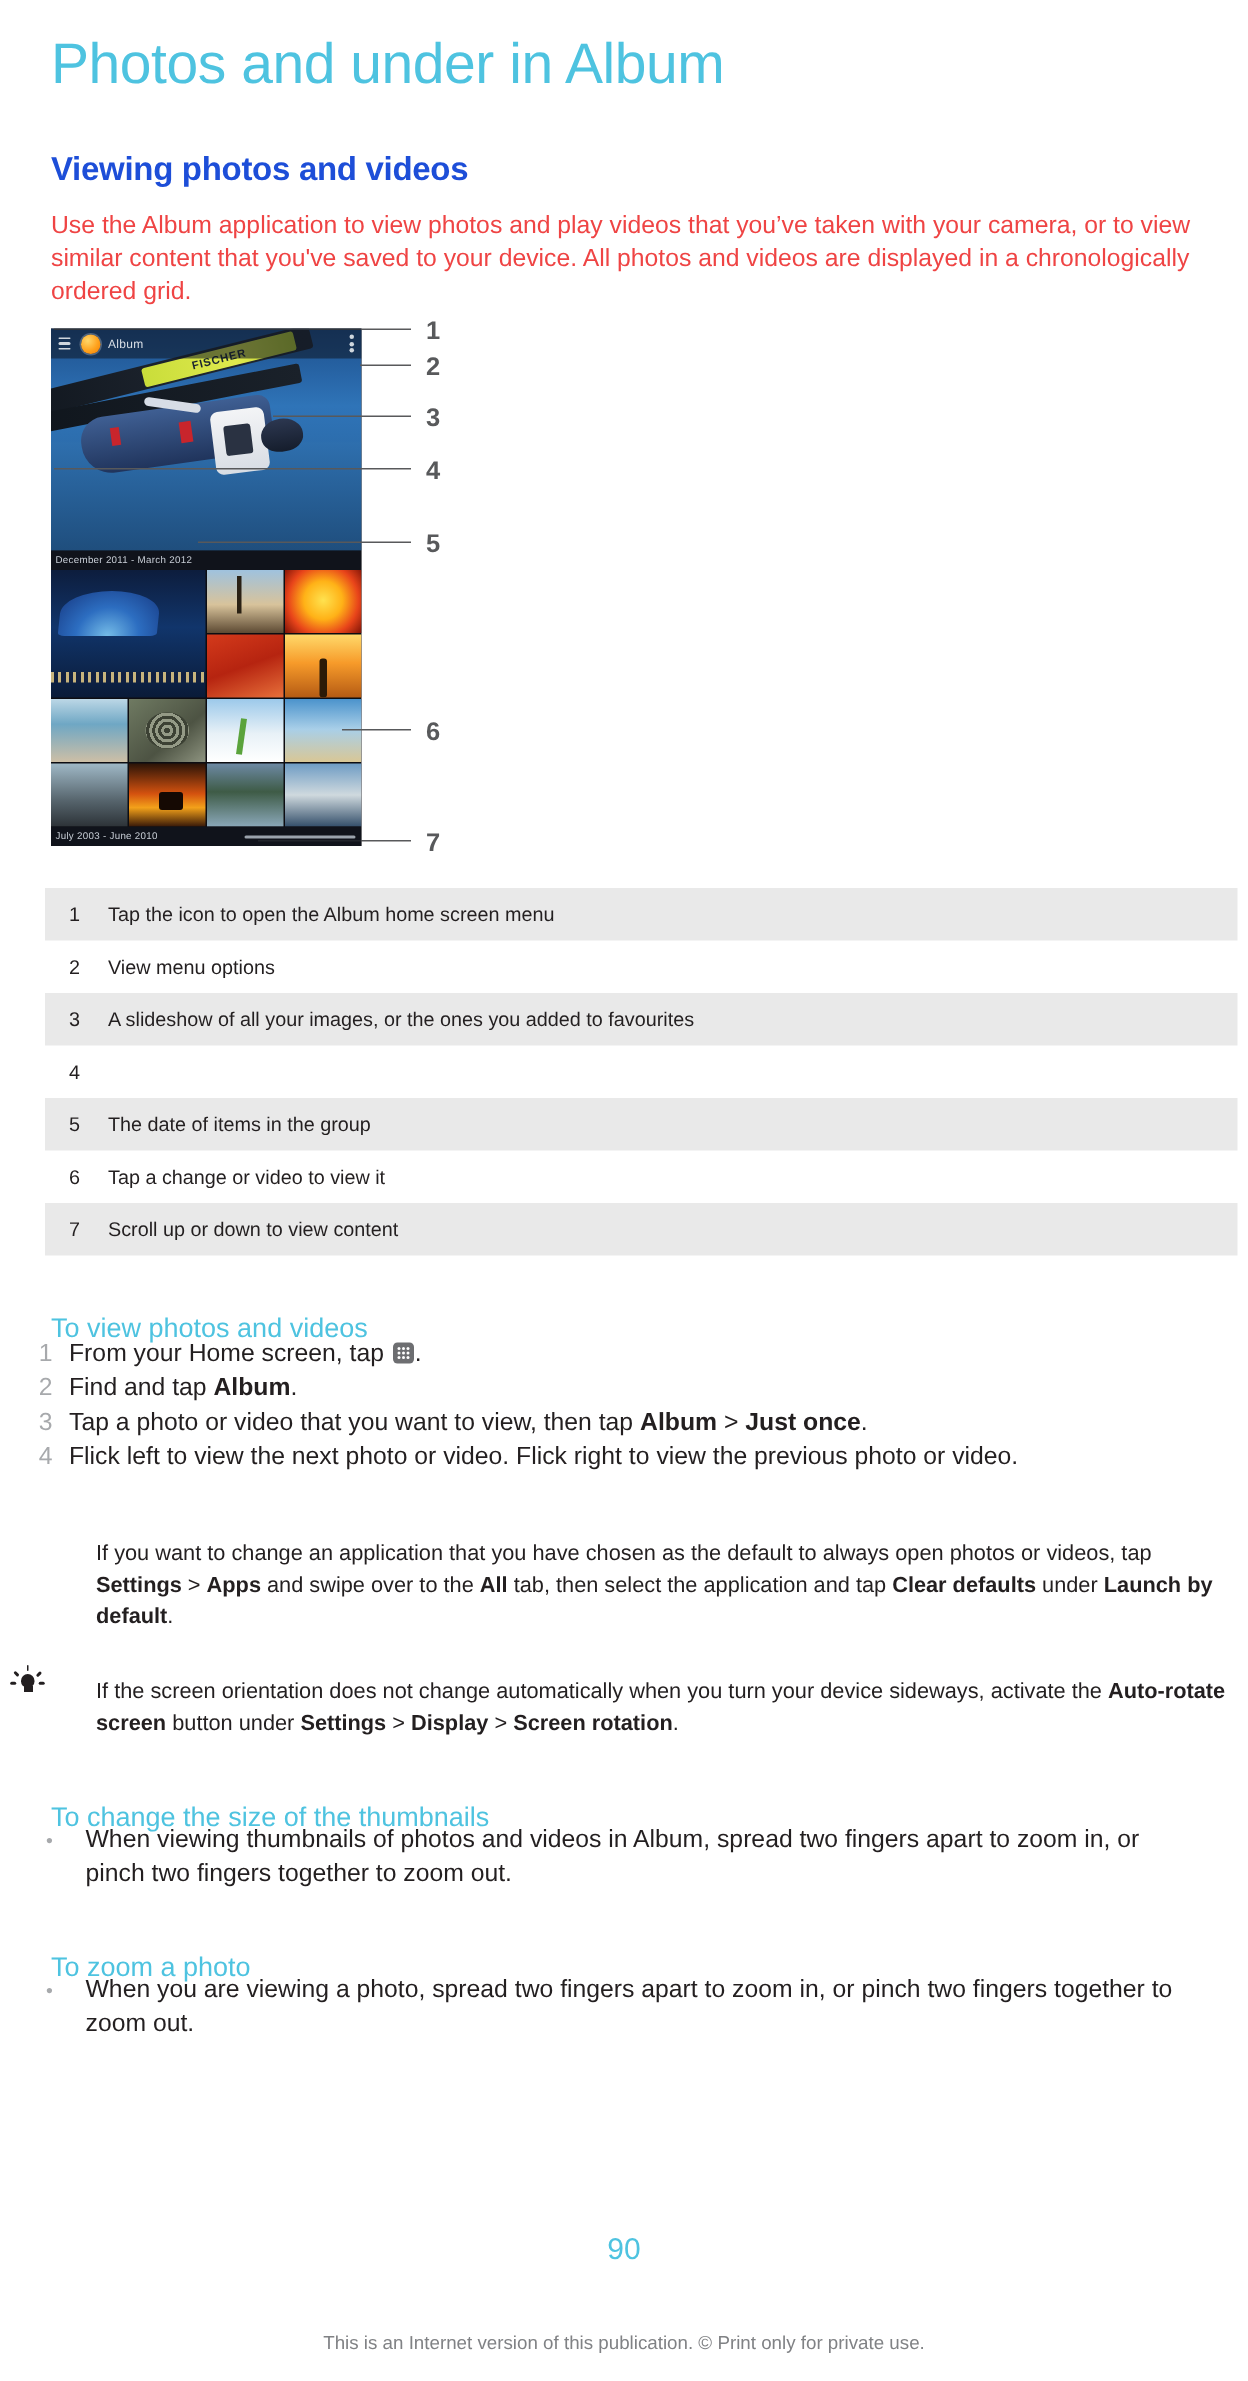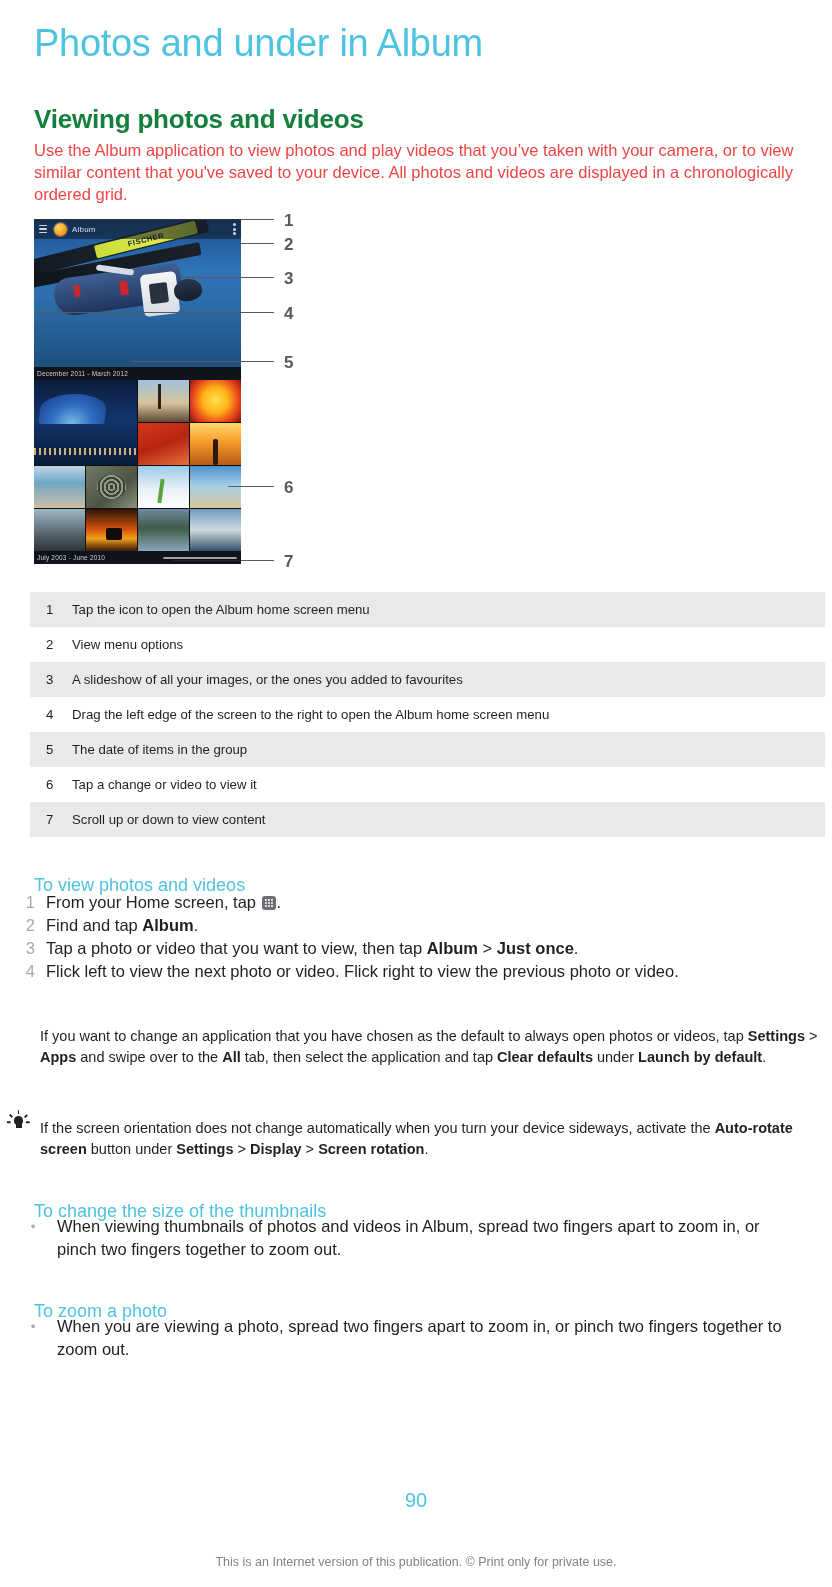--- a/index.html
+++ b/index.html
@@ -25,23 +25,23 @@
     font-size: 38px;
     font-weight: 400;
     color: #4ec3e0;
     letter-spacing: -0.3px;
     line-height: 1.2;
     white-space: nowrap;
   }
   .section-title {
     position: absolute;
     left: 34px; top: 82px;
-    font-size: 26px;
+    font-size: 22px;
     font-weight: bold;
-    color: #15803d;
+    color: #1d4ed8;
     letter-spacing: -0.2px;
     white-space: nowrap;
   }
   .intro {
     position: absolute;
     left: 34px; top: 122px;
     width: 796px;
     font-size: 16.5px;
     line-height: 22px;
     color: #ef4444;
@@ -214,21 +214,21 @@
   .ol .li { display:flex; }
   .ol .marker { width:26px; color:#a7a9ac; text-align:right; padding-right:11px; flex:none; }
   .ol .txt { flex:1; }
 
   .bullets { position:absolute; left:20px; font-size:16.5px; line-height:23px; }
   .bullets .li { display:flex; }
   .bullets .marker { width:26px; color:#a7a9ac; text-align:center; flex:none; font-size:13px; }
   .bullets .txt { flex:1; padding-left:11px; }
 
   
-  .note { position:absolute; display:flex; }
+  .note { position:absolute; display:flex;gap:24px; }
   .note .note-icon { width:34px; flex:none; position:relative; }
   .note .note-body { flex:1; font-size:14.5px; line-height:21px; color:#231f20; }
 
   .bang { position:absolute; left:6px; top:6px; width:4px; }
   .bang .stem { width:4px; height:11px; background:#231f20; border-radius:1px; }
   .bang .dot { width:4px; height:4px; background:#231f20; margin-top:2px; border-radius:1px; }
 
   .bulb { position:absolute; left:3px; top:3px; width:18px; height:20px; }
   .bulb .glass { position:absolute; left:5px; top:5px; width:9px; height:9px; background:#231f20; border-radius:50% 50% 45% 45%; }
   .bulb .base { position:absolute; left:6.5px; top:13px; width:6px; height:4px; background:#231f20; }
@@ -349,21 +349,20 @@
     <div class="legend-row">
       <span class="legend-num">2</span>
       <span class="legend-text">View menu options</span>
     </div>
     <div class="legend-row shade">
       <span class="legend-num">3</span>
       <span class="legend-text">A slideshow of all your images, or the ones you added to favourites</span>
     </div>
     <div class="legend-row">
       <span class="legend-num">4</span>
-      <span class="legend-text">Drag the left edge of the screen to the right to open the Album home screen menu</span>
     </div>
     <div class="legend-row shade">
       <span class="legend-num">5</span>
       <span class="legend-text">The date of items in the group</span>
     </div>
     <div class="legend-row">
       <span class="legend-num">6</span>
       <span class="legend-text">Tap a change or video to view it</span>
     </div>
     <div class="legend-row shade">

